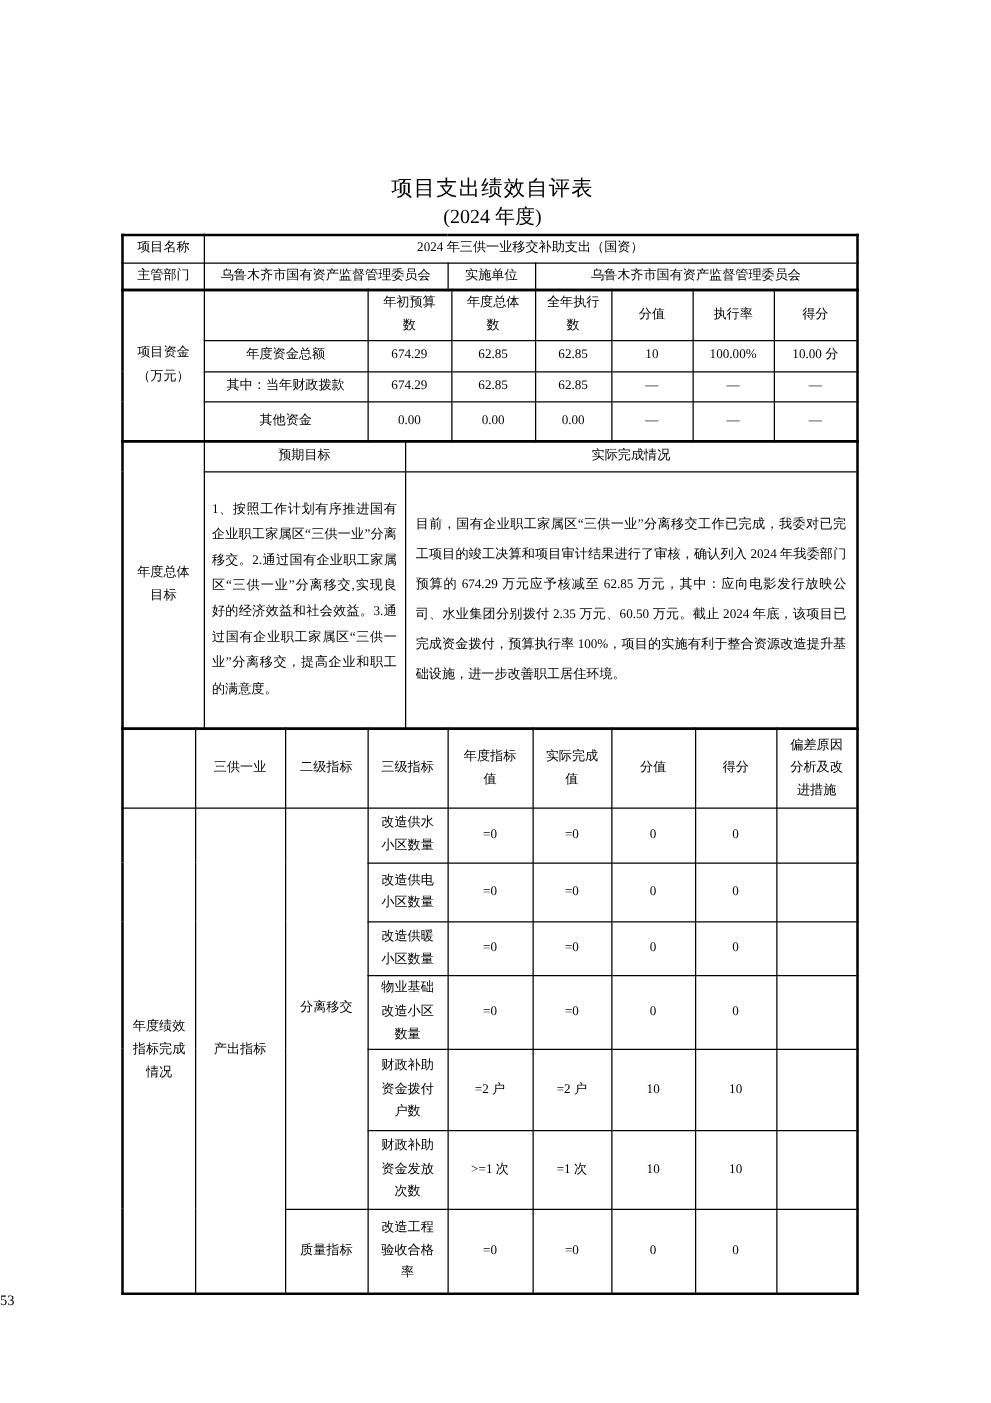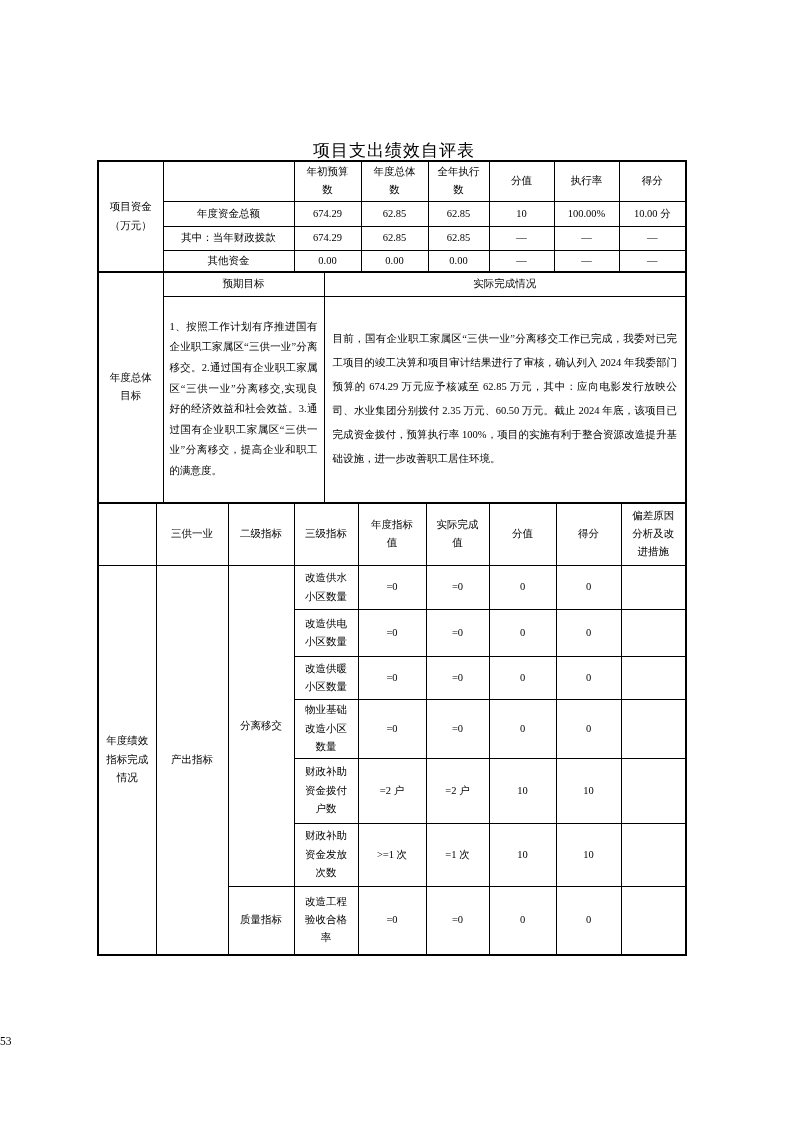--- a/index.html
+++ b/index.html
@@ -39,21 +39,42 @@
     position:absolute; left:0; top:1035px; width:793px;
     text-align:left; font-size:11.5px;
   }
 </style>
 </head>
 <body>
 
 <div class="sheet">
 
   <h1 class="doc-title">项目支出绩效自评表</h1>
-
+  <h2 class="doc-subtitle">(2024 年度)</h2>
+
+  <table class="t first">
+    <colgroup>
+        <col style="width:65px">
+        <col style="width:195px">
+        <col style="width:70px">
+        <col style="width:258px">
+      </colgroup>
+    <tbody>
+        <tr style="height:22px">
+      <td>项目名称</td>
+      <td colspan="3">2024 年三供一业移交补助支出（国资）</td>
+    </tr>
+    <tr style="height:21px">
+      <td>主管部门</td>
+      <td>乌鲁木齐市国有资产监督管理委员会</td>
+      <td>实施单位</td>
+      <td>乌鲁木齐市国有资产监督管理委员会</td>
+    </tr>
+  </tbody>
+    </table>
 
   <table class="t stack">
     <colgroup>
         <col style="width:65px">
         <col style="width:131px">
         <col style="width:67px">
         <col style="width:67px">
         <col style="width:61px">
         <col style="width:65px">
         <col style="width:65px">
@@ -85,21 +106,21 @@
     </tr>
     <tr style="height:24px">
       <td>其中：当年财政拨款</td>
       <td>674.29</td>
       <td>62.85</td>
       <td>62.85</td>
       <td>—</td>
       <td>—</td>
       <td>—</td>
     </tr>
-    <tr style="height:22px">
+    <tr style="height:32px">
       <td>其他资金</td>
       <td>0.00</td>
       <td>0.00</td>
       <td>0.00</td>
       <td>—</td>
       <td>—</td>
       <td>—</td>
     </tr>
   </tbody>
     </table>

